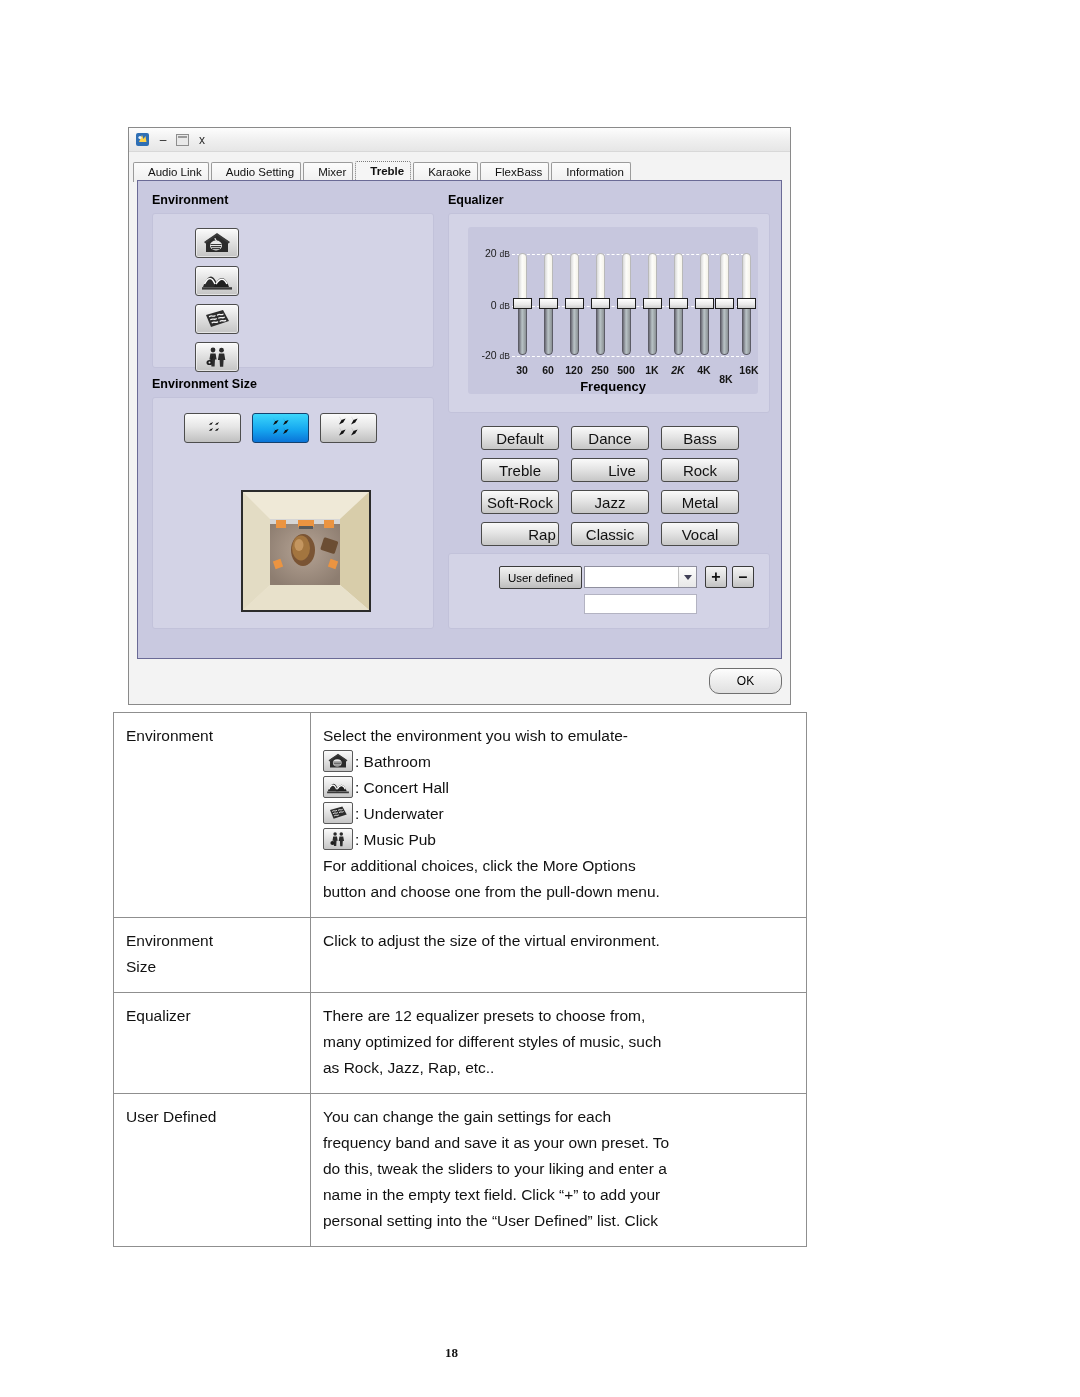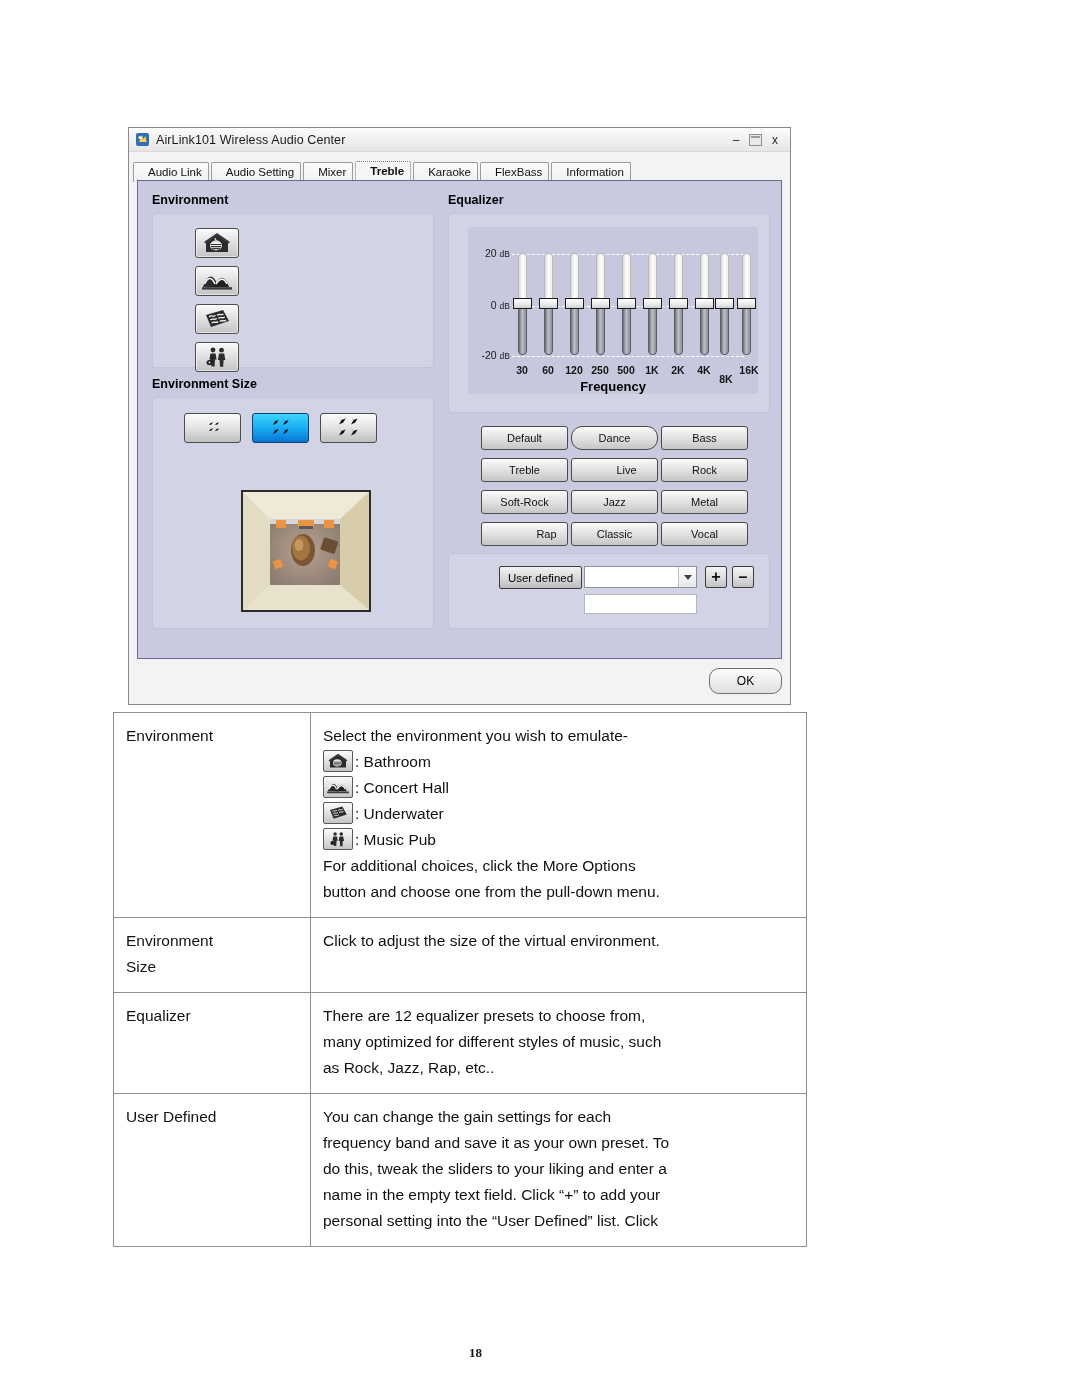--- a/index.html
+++ b/index.html
@@ -208,25 +208,25 @@
     position: absolute; font-size: 10.5px; font-weight: bold; color: #151515;
     text-align: center; width: 26px;
   }
   .freq-title {
     position: absolute; width: 100%; text-align: center;
     font-size: 13px; font-weight: bold; color: #000;
   }
 
   .preset-btn {
     position: absolute;
-    width: 87px; height: 24px;
+    width: 78px; height: 24px;
     border: 1px solid #4a4a4a;
     border-radius: 3px;
     background: linear-gradient(to bottom,#fafafa 0%,#e2e2e2 50%,#c6c6c6 100%);
-    font-size: 11px; color: #111;
+    font-size: 15px; color: #111;
     display: flex; align-items: center; justify-content: center;
     box-sizing: border-box;
   }
 
   .ud-btn {
     position: absolute;
     left: 50px; top: 12px;
     width: 83px; height: 23px;
     border: 1px solid #3b3b3b; border-radius: 2px;
     background: linear-gradient(to bottom,#f2f2f2,#d8d8d8 55%,#bdbdbd);
@@ -288,37 +288,36 @@
     margin-right: 2px;
     position: relative;
     overflow: hidden;
   }
   .inline-icon svg { position:absolute; left:50%; top:50%; transform:translate(-50%,-50%); }
   .line { display: block; }
 
   .page-num {
     position: absolute; left: 0; top: 1345px; width: 903px;
     text-align: center; font-size: 13px; font-weight: bold;
-    font-family: "Liberation Serif", serif; color: #111; padding-left: 24px;
+    font-family: "Liberation Serif", serif; color: #111;
   }
 </style>
 </head>
 <body>
 
 <div class="app-window">
 
   <div class="titlebar">
     <span class="title-icon">
       <svg width="15" height="15" viewBox="0 0 15 15">
         <rect x="1" y="1" width="13" height="13" rx="2" fill="#2f6fb5"></rect>
         <path d="M4 10 L7 3 L8.5 7 L10.5 4 L11.5 10 Z" fill="#ffd24a"></path>
         <circle cx="5" cy="5.5" r="1.6" fill="#e8f4ff"></circle>
       </svg>
     </span>
-    <span class="title-text">AirLink101 Wireless Audio Center</span>
     <span class="win-btns">
       <span class="win-btn">–</span>
       <span class="win-btn max"></span>
       <span class="win-btn">x</span>
     </span>
   </div>
 
   <div class="tabstrip">
     <div class="tab">Audio Link</div>
     <div class="tab">Audio Setting</div>
@@ -510,32 +509,32 @@
             <div class="track-bot"></div>
             <div class="thumb"></div>
         </div>
 
         <div class="freq-label" style="left:41px; top:137px;">30</div>
         <div class="freq-label" style="left:67px; top:137px;">60</div>
         <div class="freq-label" style="left:93px; top:137px;">120</div>
         <div class="freq-label" style="left:119px; top:137px;">250</div>
         <div class="freq-label" style="left:145px; top:137px;">500</div>
         <div class="freq-label" style="left:171px; top:137px;">1K</div>
-        <div class="freq-label" style="left:197px; top:137px;">2K</div>
+        <div class="freq-label" style="left:197px; top:137px;font-style:italic;">2K</div>
         <div class="freq-label" style="left:223px; top:137px;">4K</div>
         <div class="freq-label" style="left:245px; top:146px;">8K</div>
         <div class="freq-label" style="left:268px; top:137px;">16K</div>
 
         <div class="freq-title" style="top:152px;">Frequency</div>
       </div>
     </div>
 
     <div class="subpanel" style="left:310px; top:238px; width:322px; height:128px; background:#c9c9e0; border-color:#c9c9e0;">
       <div class="preset-btn" style="left:32px;  top:6px;">Default</div>
-      <div class="preset-btn" style="left:122px; top:6px;border-radius:11px;">Dance</div>
+      <div class="preset-btn" style="left:122px; top:6px;">Dance</div>
       <div class="preset-btn" style="left:212px; top:6px;">Bass</div>
 
       <div class="preset-btn" style="left:32px;  top:38px;">Treble</div>
       <div class="preset-btn" style="left:122px; top:38px;padding-left:24px;">Live</div>
       <div class="preset-btn" style="left:212px; top:38px;">Rock</div>
 
       <div class="preset-btn" style="left:32px;  top:70px;">Soft-Rock</div>
       <div class="preset-btn" style="left:122px; top:70px;">Jazz</div>
       <div class="preset-btn" style="left:212px; top:70px;">Metal</div>
 

